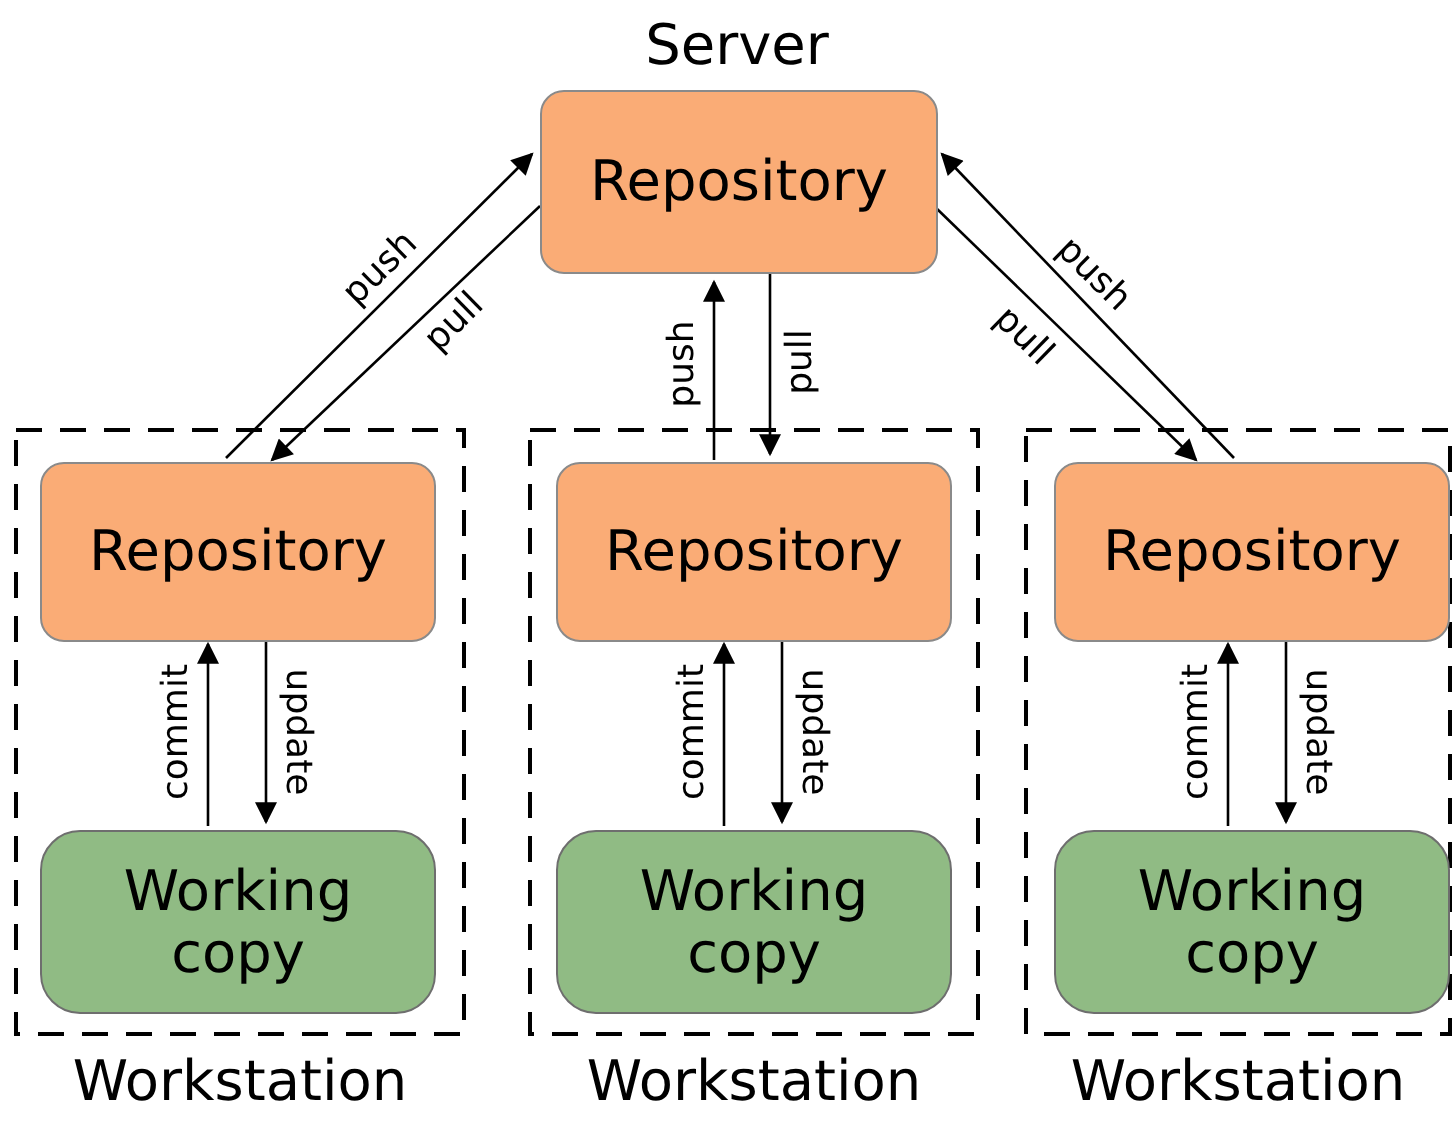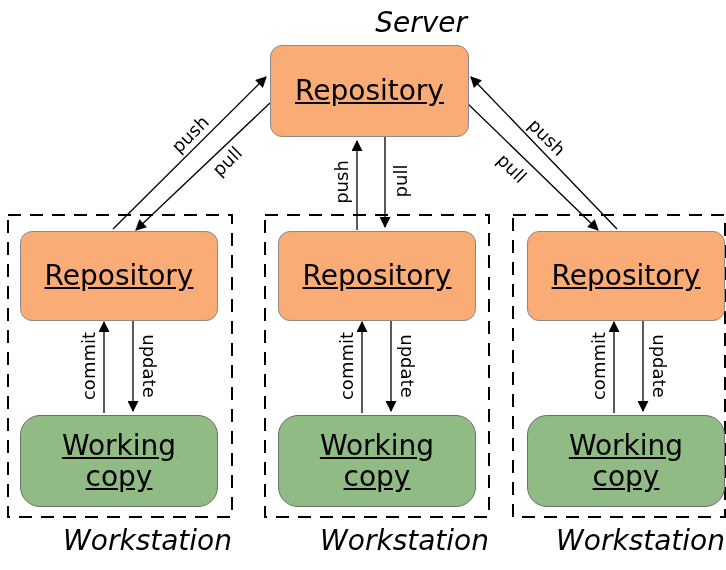--- a/index.html
+++ b/index.html
@@ -10,27 +10,26 @@
   }
   svg.overlay { position:absolute; left:0; top:0; width:726px; height:570px; }
   .arrow-line { stroke:var(--arrow, #000); stroke-width:1.3; fill:none; }
   .dashed-rect { fill:none; stroke:var(--arrow, #000); stroke-width:2; stroke-dasharray:13 9; }
   .arrowhead-shape { fill:var(--arrow, #000); }
 
   .box {
     position:absolute; display:flex; align-items:center; justify-content:center;
     text-align:center; border-radius:12px; font-size:28px; line-height:1.12;
     border:1px solid var(--repository-border, #8a8a8a);
-    text-decoration:underline;
   }
   .repo { background:var(--repository-fill, #faac76); }
   .wc   { background:var(--working-copy-fill, #90bb84); border-color:var(--working-copy-border, #6e6e6e);border-radius:20px; }
   .wc .wrap { display:inline-block; max-width:150px; }
 
-  .caption { position:absolute; text-align:right; font-style:italic; font-size:28px; }
+  .caption { position:absolute; text-align:center; font-size:28px; }
 
   .alabel {
     position:absolute; font-size:18px; white-space:nowrap;
   }
   .rot-nw { transform:translate(-50%,-50%) rotate(-44.5deg); }
   .rot-ne { transform:translate(-50%,-50%) rotate(44.5deg); }
   .rot-ccw { transform:translate(-50%,-50%) rotate(-90deg); }
   .rot-cw  { transform:translate(-50%,-50%) rotate(90deg); }
 </style>
 </head>

